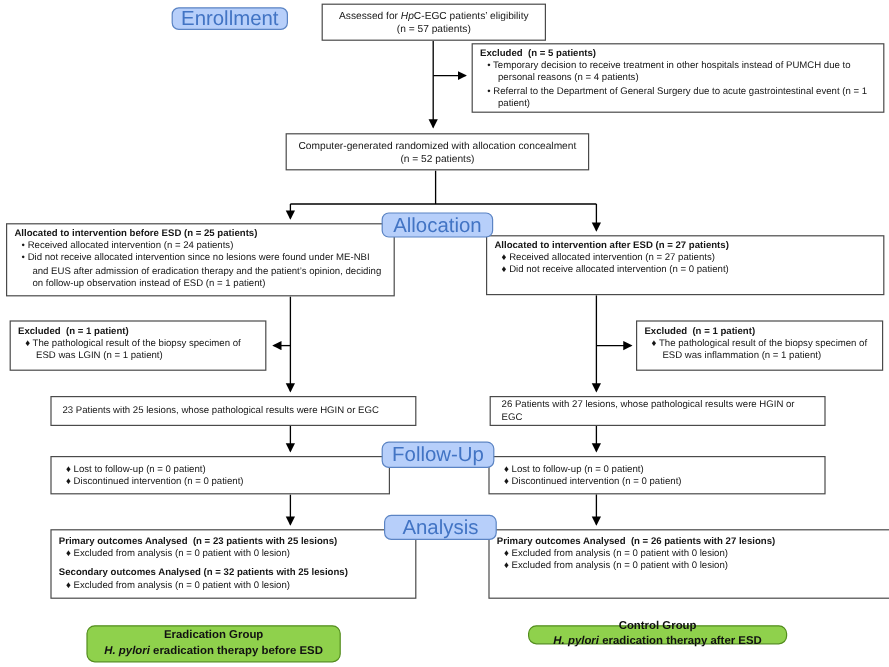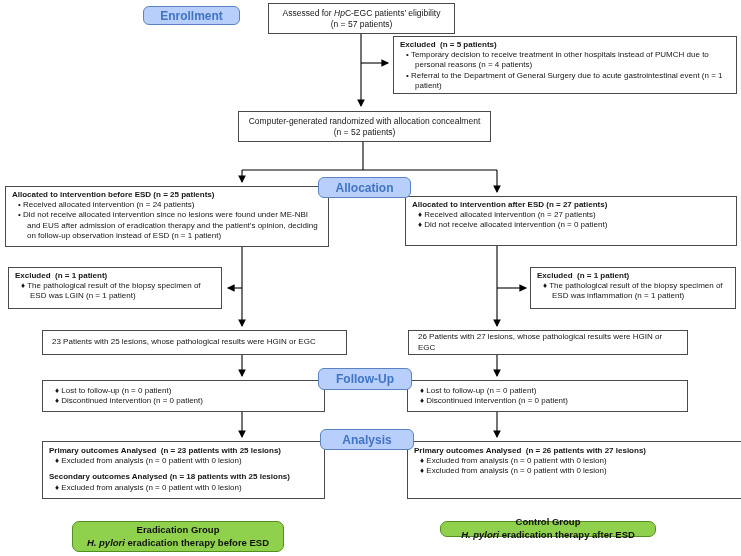--- a/index.html
+++ b/index.html
@@ -11,21 +11,21 @@
   .box{position:absolute;background:#fff;border:1px solid var(--box-border,#4a4a4a);
        font-size:8px;line-height:1.28;padding:3px 6px;color:var(--text,#111)}
   .box .title{font-weight:bold;white-space:pre-wrap}
   .bullet{padding-left:15px;text-indent:-9px}
   .center{text-align:center;display:flex;flex-direction:column;justify-content:center}
   .vflex{display:flex;flex-direction:column;justify-content:center}
   .bold{font-weight:normal}
   .fs85{font-size:8.5px}
   .gap{margin-top:6px}
   .stage{position:absolute;background:var(--label-fill,#b7cffa);border:1.6px solid var(--label-border,#5b84c4);
-         border-radius:6px;color:var(--label-text,#4274c4);font-weight:bold;font-size:12px;
+         border-radius:6px;color:var(--label-text,#4274c4);font-weight:normal;font-size:17px;
          display:flex;align-items:center;justify-content:center;z-index:2}
   .green{position:absolute;background:var(--green-fill,#8fd14c);border:1.6px solid var(--green-border,#538d1e);
          border-radius:7px;font-weight:bold;font-size:9.5px;text-align:center;
          display:flex;flex-direction:column;justify-content:center;color:#111;line-height:1.35}
 </style>
 </head>
 <body>
 
 <div class="canvas">
 
@@ -103,24 +103,24 @@
 
   <div class="box vflex" style="left:42px;top:380px;width:283px;height:32px">
     <div class="bullet">♦ Lost to follow-up (n = 0 patient)</div>
     <div class="bullet">♦ Discontinued intervention (n = 0 patient)</div>
   </div>
   <div class="box vflex" style="left:407px;top:380px;width:281px;height:32px">
     <div class="bullet">♦ Lost to follow-up (n = 0 patient)</div>
     <div class="bullet">♦ Discontinued intervention (n = 0 patient)</div>
   </div>
 
-  <div class="box" style="left:42px;top:441px;width:283px;height:58px;padding-top:4px">
+  <div class="box" style="left:42px;top:441px;width:305px;height:58px;padding-top:4px">
     <div class="title">Primary outcomes Analysed  (n = 23 patients with 25 lesions)</div>
     <div class="bullet">♦ Excluded from analysis (n = 0 patient with 0 lesion)</div>
-    <div class="title gap">Secondary outcomes Analysed (n = 18 patients with 25 lesions)</div>
+    <div class="title gap">Secondary outcomes Analysed (n = 32 patients with 25 lesions)</div>
     <div class="bullet">♦ Excluded from analysis (n = 0 patient with 0 lesion)</div>
   </div>
   <div class="box" style="left:407px;top:441px;width:339px;height:58px;padding-top:4px">
     <div class="title">Primary outcomes Analysed  (n = 26 patients with 27 lesions)</div>
     <div class="bullet">♦ Excluded from analysis (n = 0 patient with 0 lesion)</div>
     <div class="bullet">♦ Excluded from analysis (n = 0 patient with 0 lesion)</div>
   </div>
 
   <div class="green" style="left:72px;top:521px;width:212px;height:31px">
     <div>Eradication Group</div>

